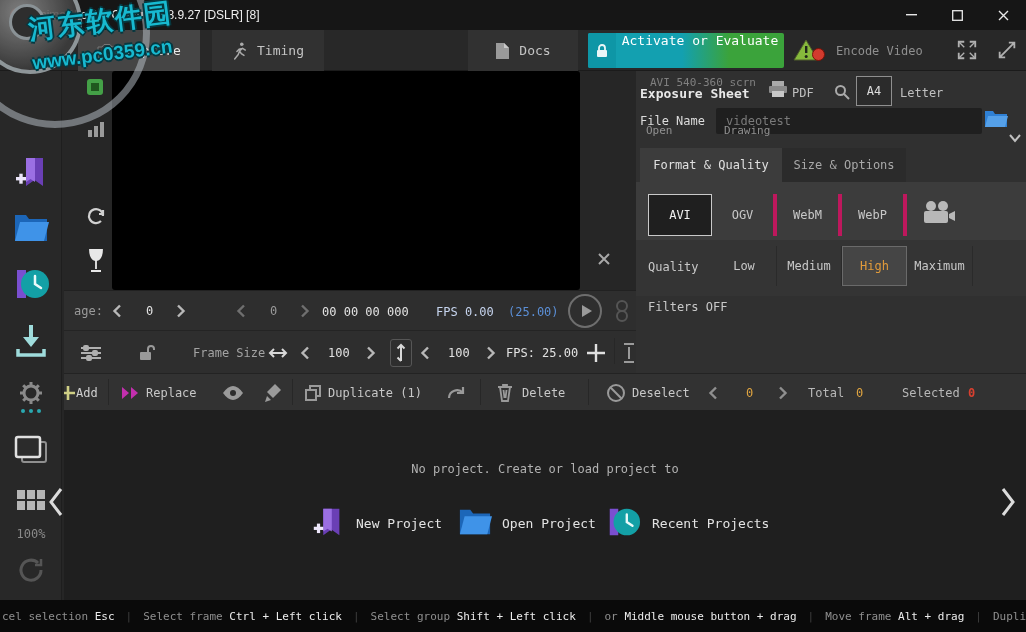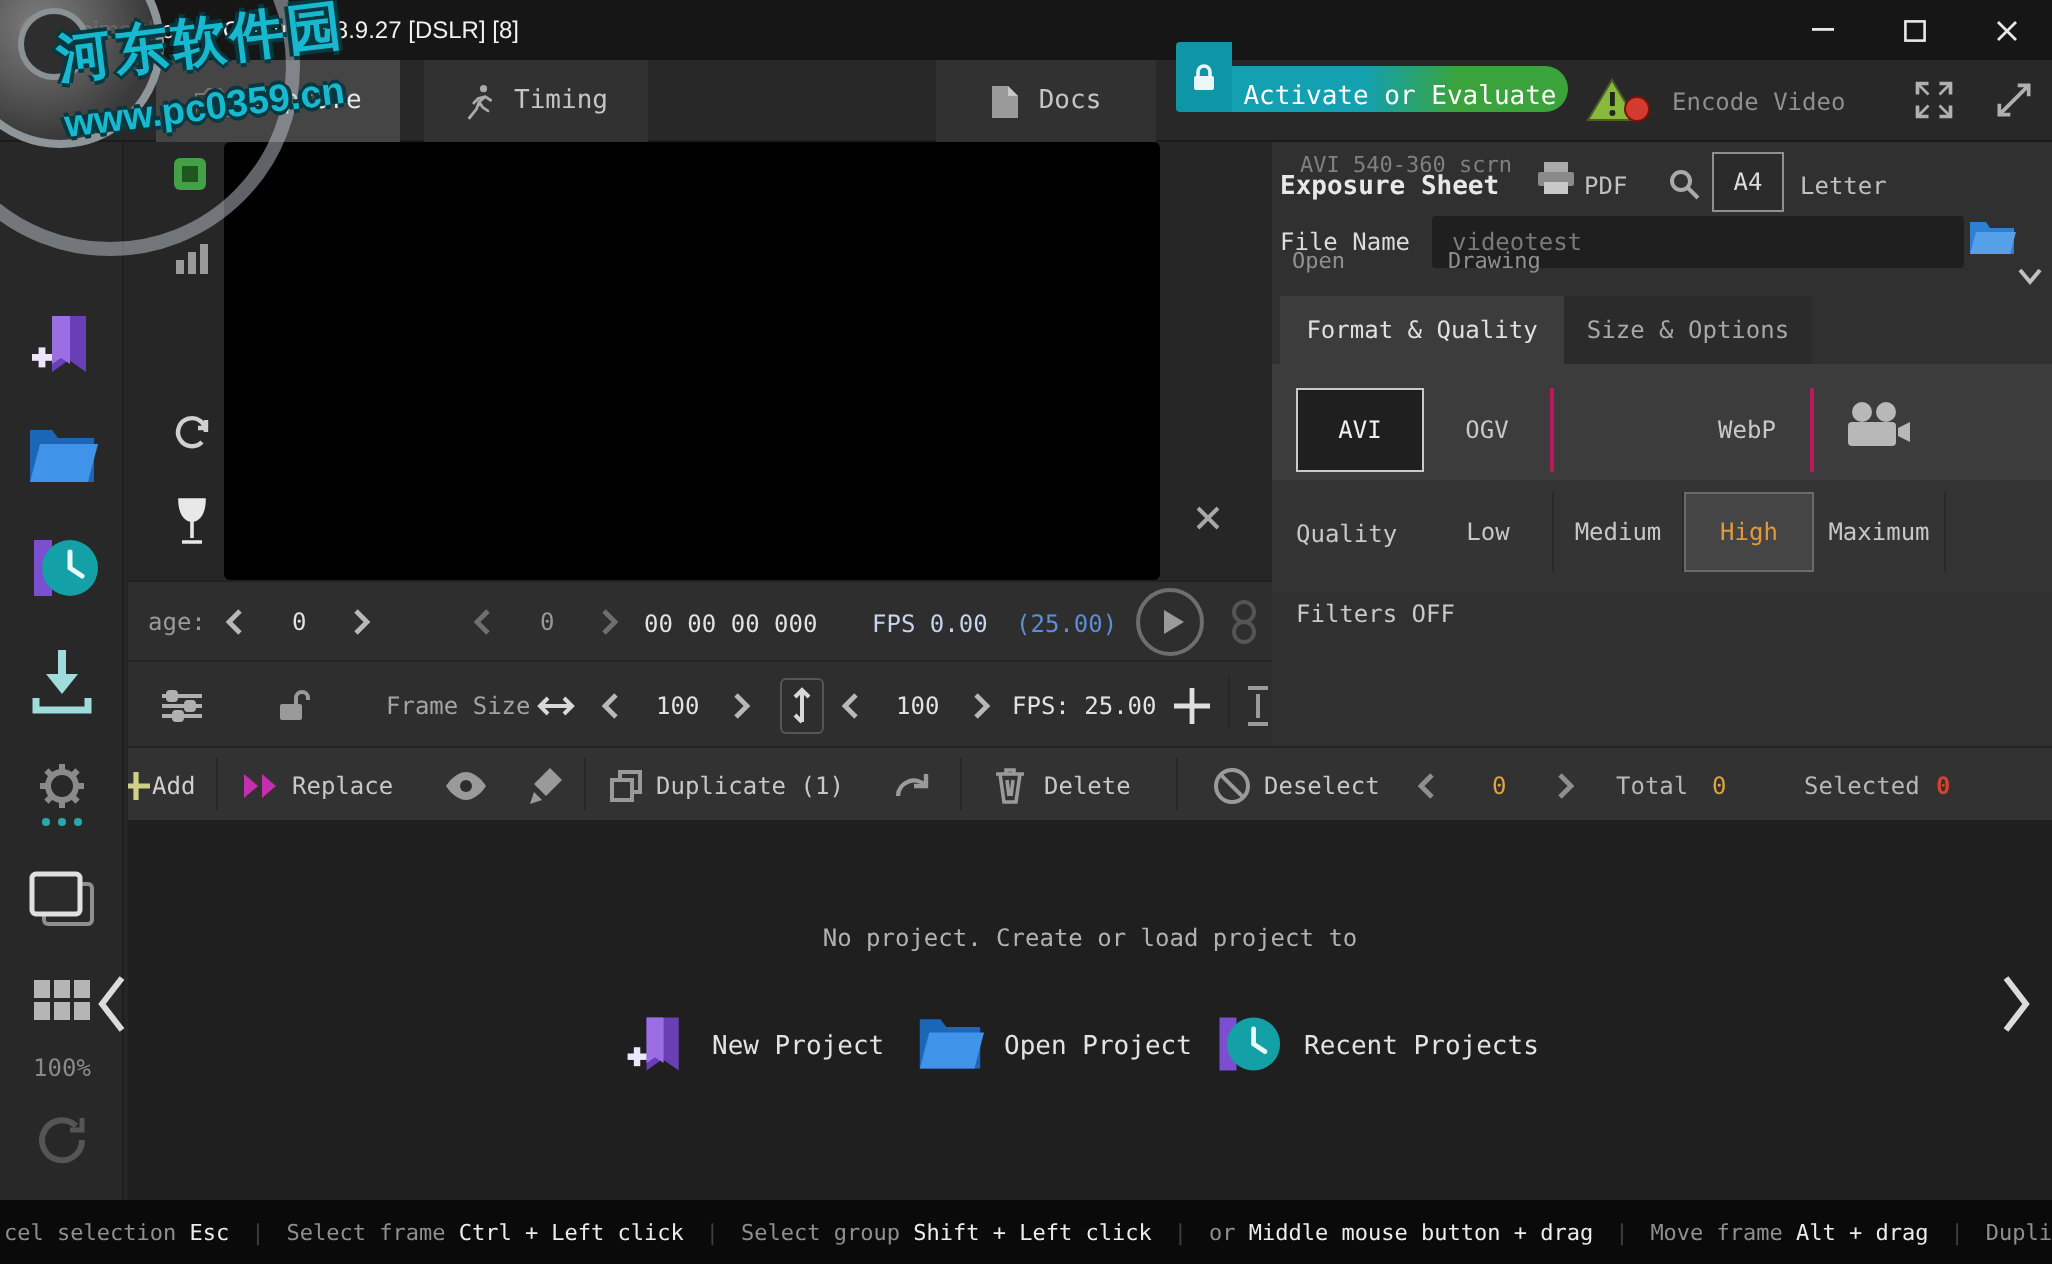--- a/index.html
+++ b/index.html
@@ -18,36 +18,36 @@
 
 #titlebar{left:0;top:0;width:100%;height:30px;background:#161616;font-family:"Liberation Sans","DejaVu Sans",sans-serif}
 #title-text{left:32px;top:8px;font-size:12px;color:#f0f0f0}
 .wbtn{top:0;width:46px;height:30px;display:flex;align-items:center;justify-content:center}
 
 
 #tabbar{left:0;top:30px;width:100%;height:41px;background:#282828;border-bottom:1px solid #1b1b1b}
 .tab{top:0;height:41px;display:flex;align-items:center;justify-content:center;gap:9px;font-size:13px;color:#c4c4c4;background:#313131}
 .tab.active{background:#454545;color:#e9e9e9}
 .tab.lighter{background:#3a3a3a}
-#activate-btn{left:588px;top:3px;width:196px;height:23px;border-radius:12px;display:flex;align-items:flex-end;
+#activate-btn{left:588px;top:3px;width:196px;height:35px;border-radius:2px;display:flex;align-items:flex-start;
   background:linear-gradient(90deg,#13a0b0 0%,#13a0b0 48%,#3ba33b 72%,#3ba33b 100%);color:#fff;font-size:13px}
 #activate-lock{width:28px;height:35px;display:flex;align-items:center;justify-content:center;background:#0e96a6;border-radius:2px 0 0 2px}
 #activate-label{flex:1;text-align:center}
 
 
 #sidebar{left:0;top:71px;width:62px;height:529px;background:#282828;border-right:1px solid #1e1e1e}
 .sbi{left:0;width:62px;display:flex;justify-content:center}
 
 
 #preview{left:112px;top:71px;width:468px;height:219px;background:#000;border-radius:3px}
 
 
 #right-panel{left:636px;top:71px;width:390px;height:302px;background:#303030}
 .rtab{height:34px;display:flex;align-items:center;justify-content:center;font-size:12px}
-.fmt-btn{height:42px;display:flex;align-items:center;justify-content:center;color:#c8c8c8;border-right:2px solid #be185d}
+.fmt-btn{height:42px;display:flex;align-items:center;justify-content:center;color:#c8c8c8;border-right:4px solid #be185d}
 .fmt-btn.selected{background:#1f1f1f;border:1px solid #c9c9c9;color:#f0f0f0}
 .q-btn{height:40px;display:flex;align-items:center;justify-content:center;color:#c8c8c8;border-right:1px solid #2a2a2a}
 .q-btn.selected{background:#454545;border:1px solid #6a6a6a;color:#e09a3a}
 #filename-input{background:#1f1f1f;border:none;outline:none;color:#7a7a7a;font-family:inherit;font-size:12px;padding:0 10px;width:266px;height:26px;border-radius:2px}
 #a4-box{width:36px;height:30px;border:1px solid #8f8f8f;background:#2b2b2b;display:flex;align-items:center;justify-content:center;color:#ddd}
 
 
 #playrow{left:64px;top:290px;width:572px;height:40px;background:#2e2e2e;border-top:1px solid #212121}
 #sizerow{left:64px;top:330px;width:572px;height:43px;background:#2e2e2e;border-top:1px solid #242424}
 #editrow{left:64px;top:373px;width:962px;height:37px;background:#323232;border-top:1px solid #232323;overflow:hidden}
@@ -314,20 +314,23 @@
       <span>Size &amp; Options</span>
     </div>
 
     <div class="abs" style="left:0;top:111px;width:390px;height:58px;background:#3c3c3c"></div>
     <div class="abs fmt-btn selected" style="left:12px;top:123px;width:64px">
         <span>AVI</span>
       </div>
     <div class="abs fmt-btn" style="left:76px;top:123px;width:65px">
         <span>OGV</span>
       </div>
+    <div class="abs fmt-btn" style="left:141px;top:123px;width:65px">
+        <span>WebM</span>
+      </div>
     <div class="abs fmt-btn" style="left:206px;top:123px;width:65px">
         <span>WebP</span>
       </div>
     <span class="abs" style="left:286px;top:129px">
       <svg class="ic" width="34" height="26" viewBox="0 0 34 26" fill="#b8b8b8">
           <circle cx="9" cy="6" r="5"></circle>
           <circle cx="21" cy="6" r="5"></circle>
           <rect x="2" y="11" width="24" height="12" rx="2"></rect>
           <path d="M27 14l6-3v10l-6-3z"></path>
         </svg>

